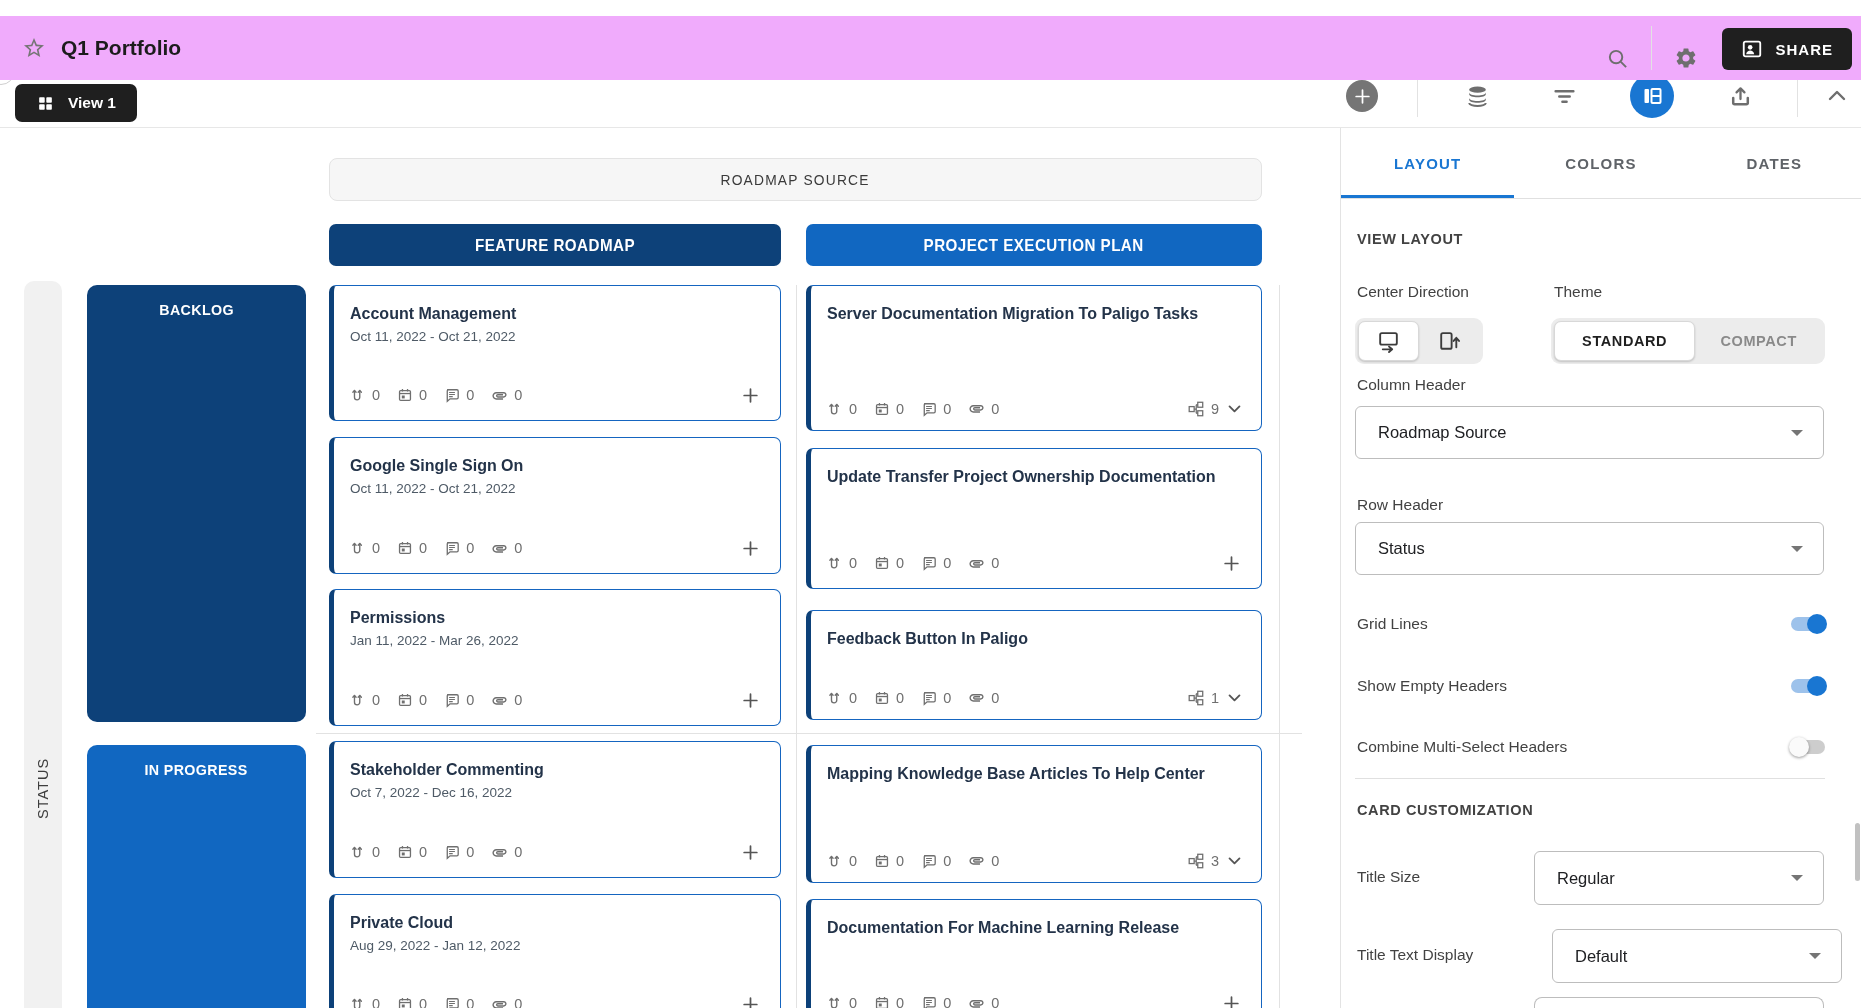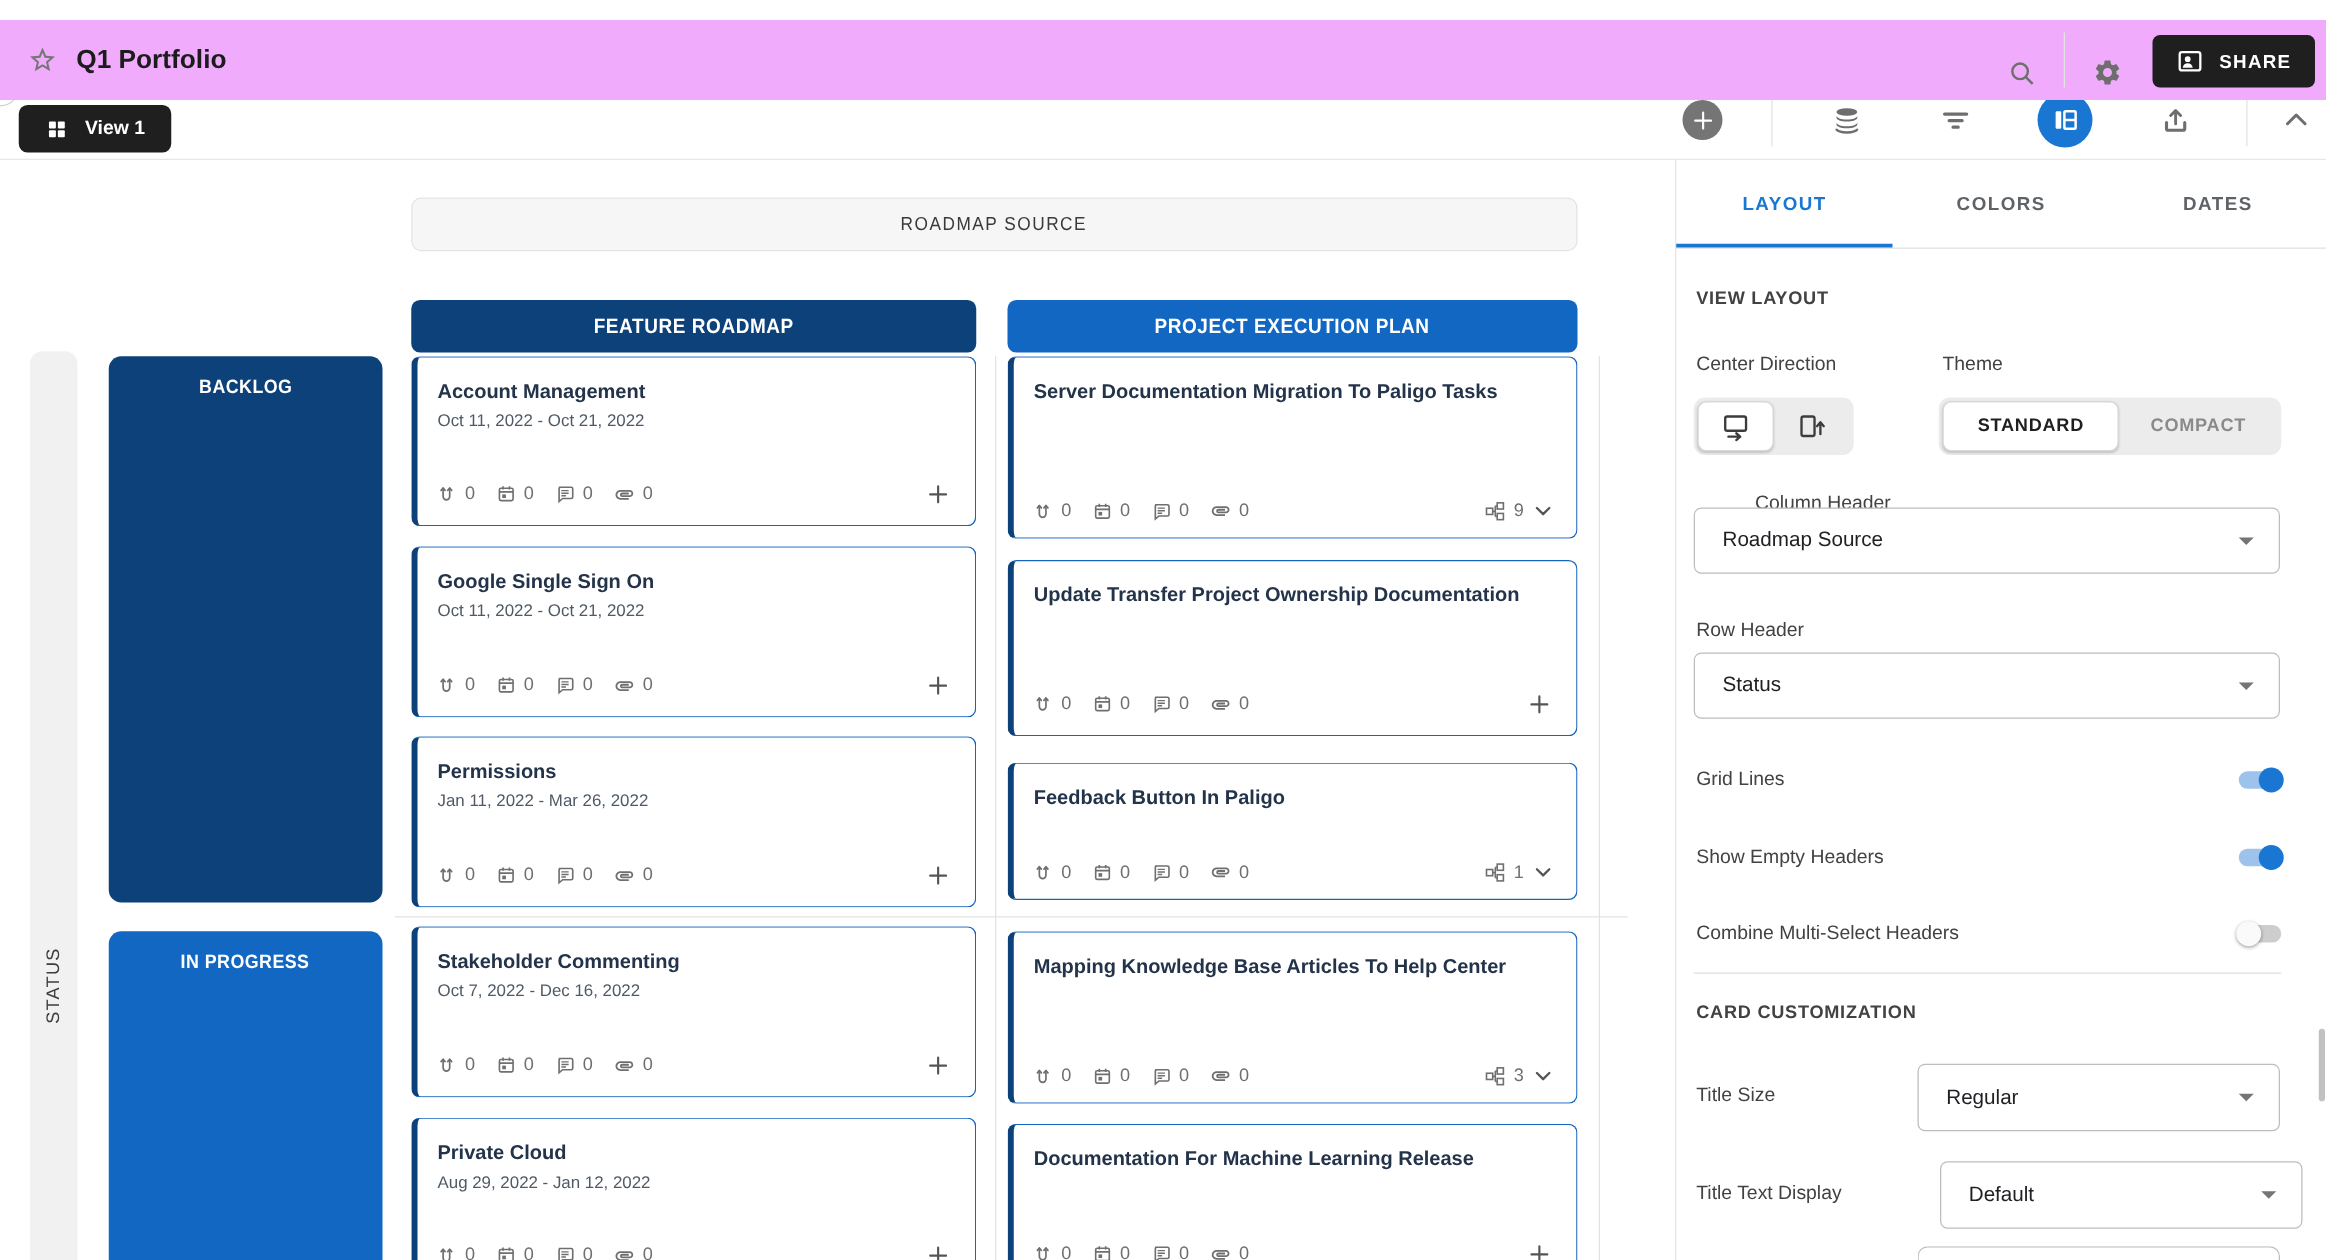--- a/index.html
+++ b/index.html
@@ -29,21 +29,21 @@
   .plus-circle{width:32px;height:32px;border-radius:50%;background:#757575;display:flex;
                align-items:center;justify-content:center;}
   .tb-divider{position:absolute;top:10px;width:1px;height:42px;background:#e2e2e2;}
   .blue-circle{width:44px;height:44px;border-radius:50%;background:#1976d2;display:flex;
                align-items:center;justify-content:center;}
   
   .board{position:absolute;left:0;top:128px;width:1340px;height:880px;overflow:hidden;background:#fff;}
   .group-pill{position:absolute;left:329px;top:30px;width:933px;height:43px;background:#f6f6f6;
               border:1px solid #e3e3e3;border-radius:8px;box-sizing:border-box;display:flex;
               align-items:center;justify-content:center;font-size:15px;letter-spacing:1.3px;color:#3a3a3a;}
-  .col-header{position:absolute;top:112px;height:42px;border-radius:7px;color:#fff;display:flex;
+  .col-header{position:absolute;top:96px;height:42px;border-radius:7px;color:#fff;display:flex;
               align-items:center;justify-content:center;font-weight:bold;font-size:16.5px;
               letter-spacing:.5px;cursor:pointer;}
   .condense{display:inline-block;transform:scaleX(.92);}
   .col-h1{left:329px;width:452px;background:#0d4179;}
   .col-h2{left:806px;width:456px;background:#1167c1;}
   .row-header{position:absolute;left:87px;width:219px;border-radius:10px;color:#fff;text-align:center;
               font-weight:bold;font-size:15.5px;letter-spacing:.4px;padding-top:16px;
               box-sizing:border-box;cursor:pointer;}
   .row-h1{top:157px;height:437px;background:#0d4179;}
   .row-h2{top:617px;height:300px;background:#1167c1;}
@@ -807,21 +807,21 @@
 
   <div class="seg" style="left:210px;top:190px;width:274px;height:46px;">
     <div class="seg-btn sel" style="flex:1.1;">
       <span class="seg-txt">STANDARD</span>
     </div>
     <div class="seg-btn" style="flex:1;">
       <span class="seg-txt">COMPACT</span>
     </div>
   </div>
 
-  <div class="fld-label" style="left:16px;top:266px;margin-left:47px;">Column Header</div>
+  <div class="fld-label" style="left:16px;top:248px;">Column Header</div>
   <div class="dd" style="left:14px;top:278px;width:469px;height:53px;">
     <span class="dd-text">Roadmap Source</span>
     <span class="dd-caret"></span>
   </div>
 
   <div class="fld-label" style="left:16px;top:368px;">Row Header</div>
   <div class="dd" style="left:14px;top:394px;width:469px;height:53px;">
     <span class="dd-text">Status</span>
     <span class="dd-caret"></span>
   </div>

